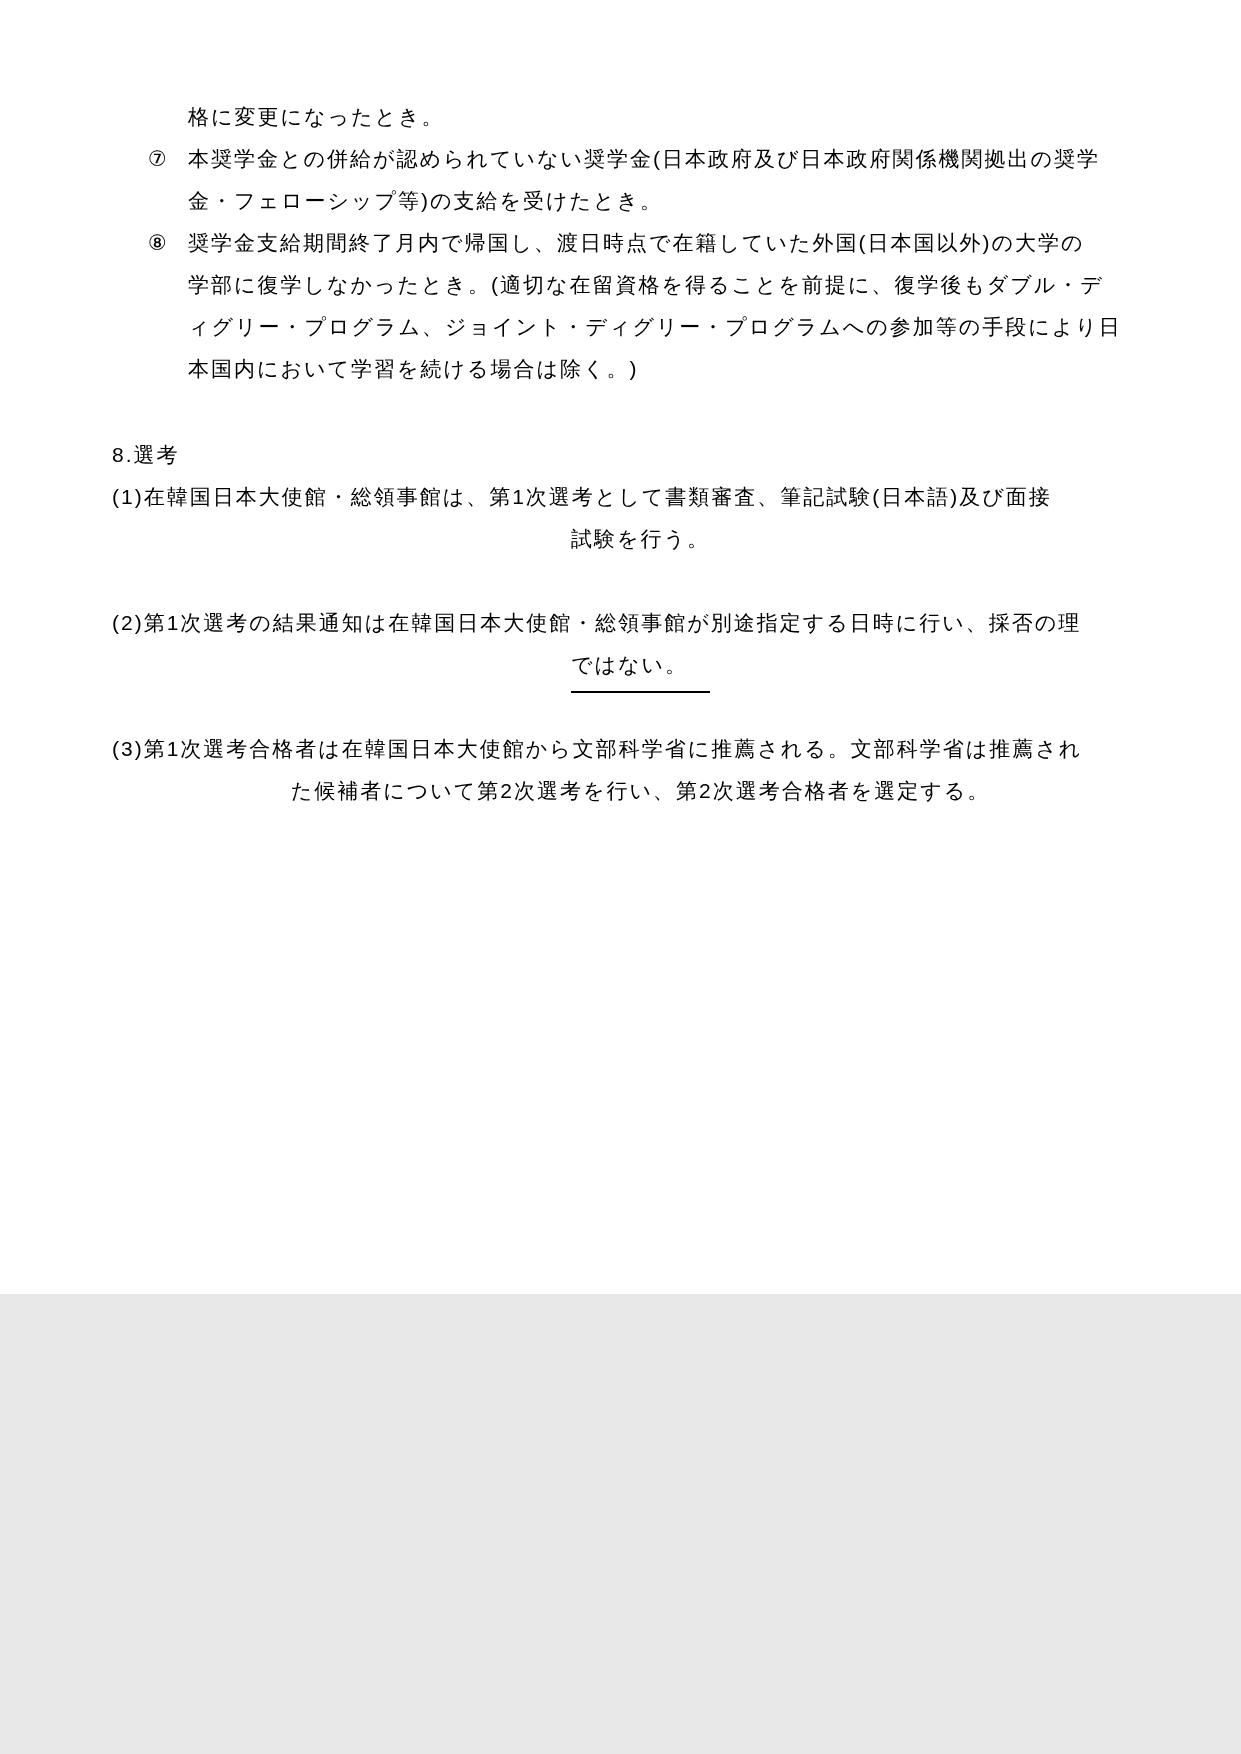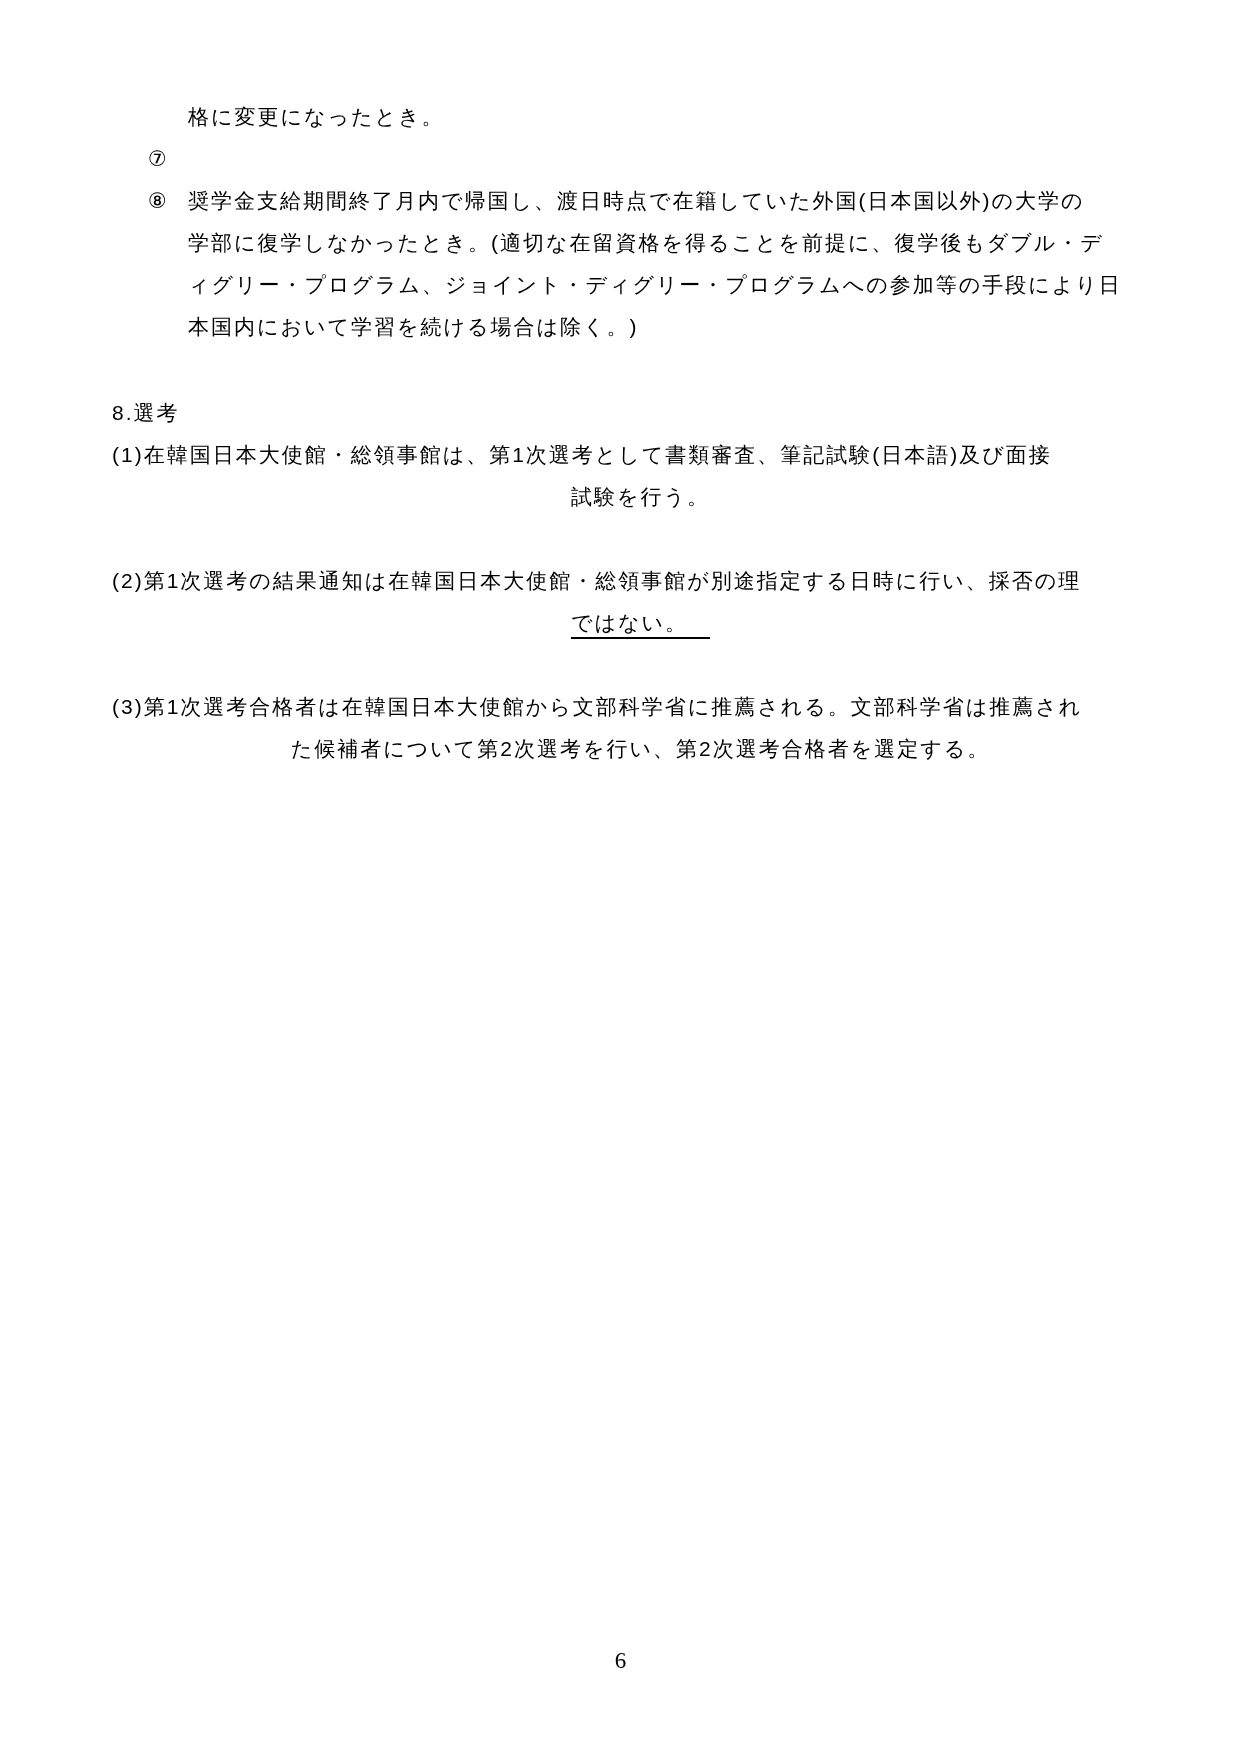--- a/index.html
+++ b/index.html
@@ -3,21 +3,21 @@
 <meta charset="utf-8">
 <style>
   html, body {
     margin: 0;
     padding: 0;
     background: #e8e8e8;
   }
   .page {
     position: relative;
     width: 1241px;
-    height: 1754px;
+    height: 1294px;
     margin: 0 auto;
     background: #ffffff;
     color: #000000;
     font-family: "Liberation Sans", "DejaVu Sans", sans-serif;
     font-size: 21px;
     letter-spacing: 2px;
     box-sizing: border-box;
     padding: 96px 100px 0 112px;
     overflow: hidden;
   }
@@ -52,21 +52,21 @@
   .para .cont {
     padding-left: 28px;
     text-align: center;
   }
   .u {
     border-bottom: 2px solid #000;
     padding-bottom: 3px;
   }
   .u-tail {
     border-bottom: 2px solid #000;
-    padding-bottom: 3px;
+    padding-bottom: 15px;
     padding-right: 22px;
   }
   .page-number {
     position: absolute;
     top: 1646px;
     left: 0;
     width: 1241px;
     text-align: center;
     font-family: "Liberation Serif", "DejaVu Serif", serif;
     font-size: 23px;
@@ -76,20 +76,24 @@
 </style>
 </head>
 <body>
 
 <div class="page">
 
   <div class="line hang-cont">格に変更になったとき。</div>
 
   <div class="list-item">
     <span class="marker">⑦</span>
+    <div class="item-lines">
+      <div class="line">本奨学金との併給が認められていない奨学金(日本政府及び日本政府関係機関拠出の奨学</div>
+      <div class="line">金・フェローシップ等)の支給を受けたとき。</div>
+    </div>
   </div>
 
   <div class="list-item">
     <span class="marker">⑧</span>
     <div class="item-lines">
       <div class="line">奨学金支給期間終了月内で帰国し、渡日時点で在籍していた外国(日本国以外)の大学の</div>
       <div class="line">学部に復学しなかったとき。(適切な在留資格を得ることを前提に、復学後もダブル・デ</div>
       <div class="line">ィグリー・プログラム、ジョイント・ディグリー・プログラムへの参加等の手段により日</div>
       <div class="line">本国内において学習を続ける場合は除く。)</div>
     </div>

